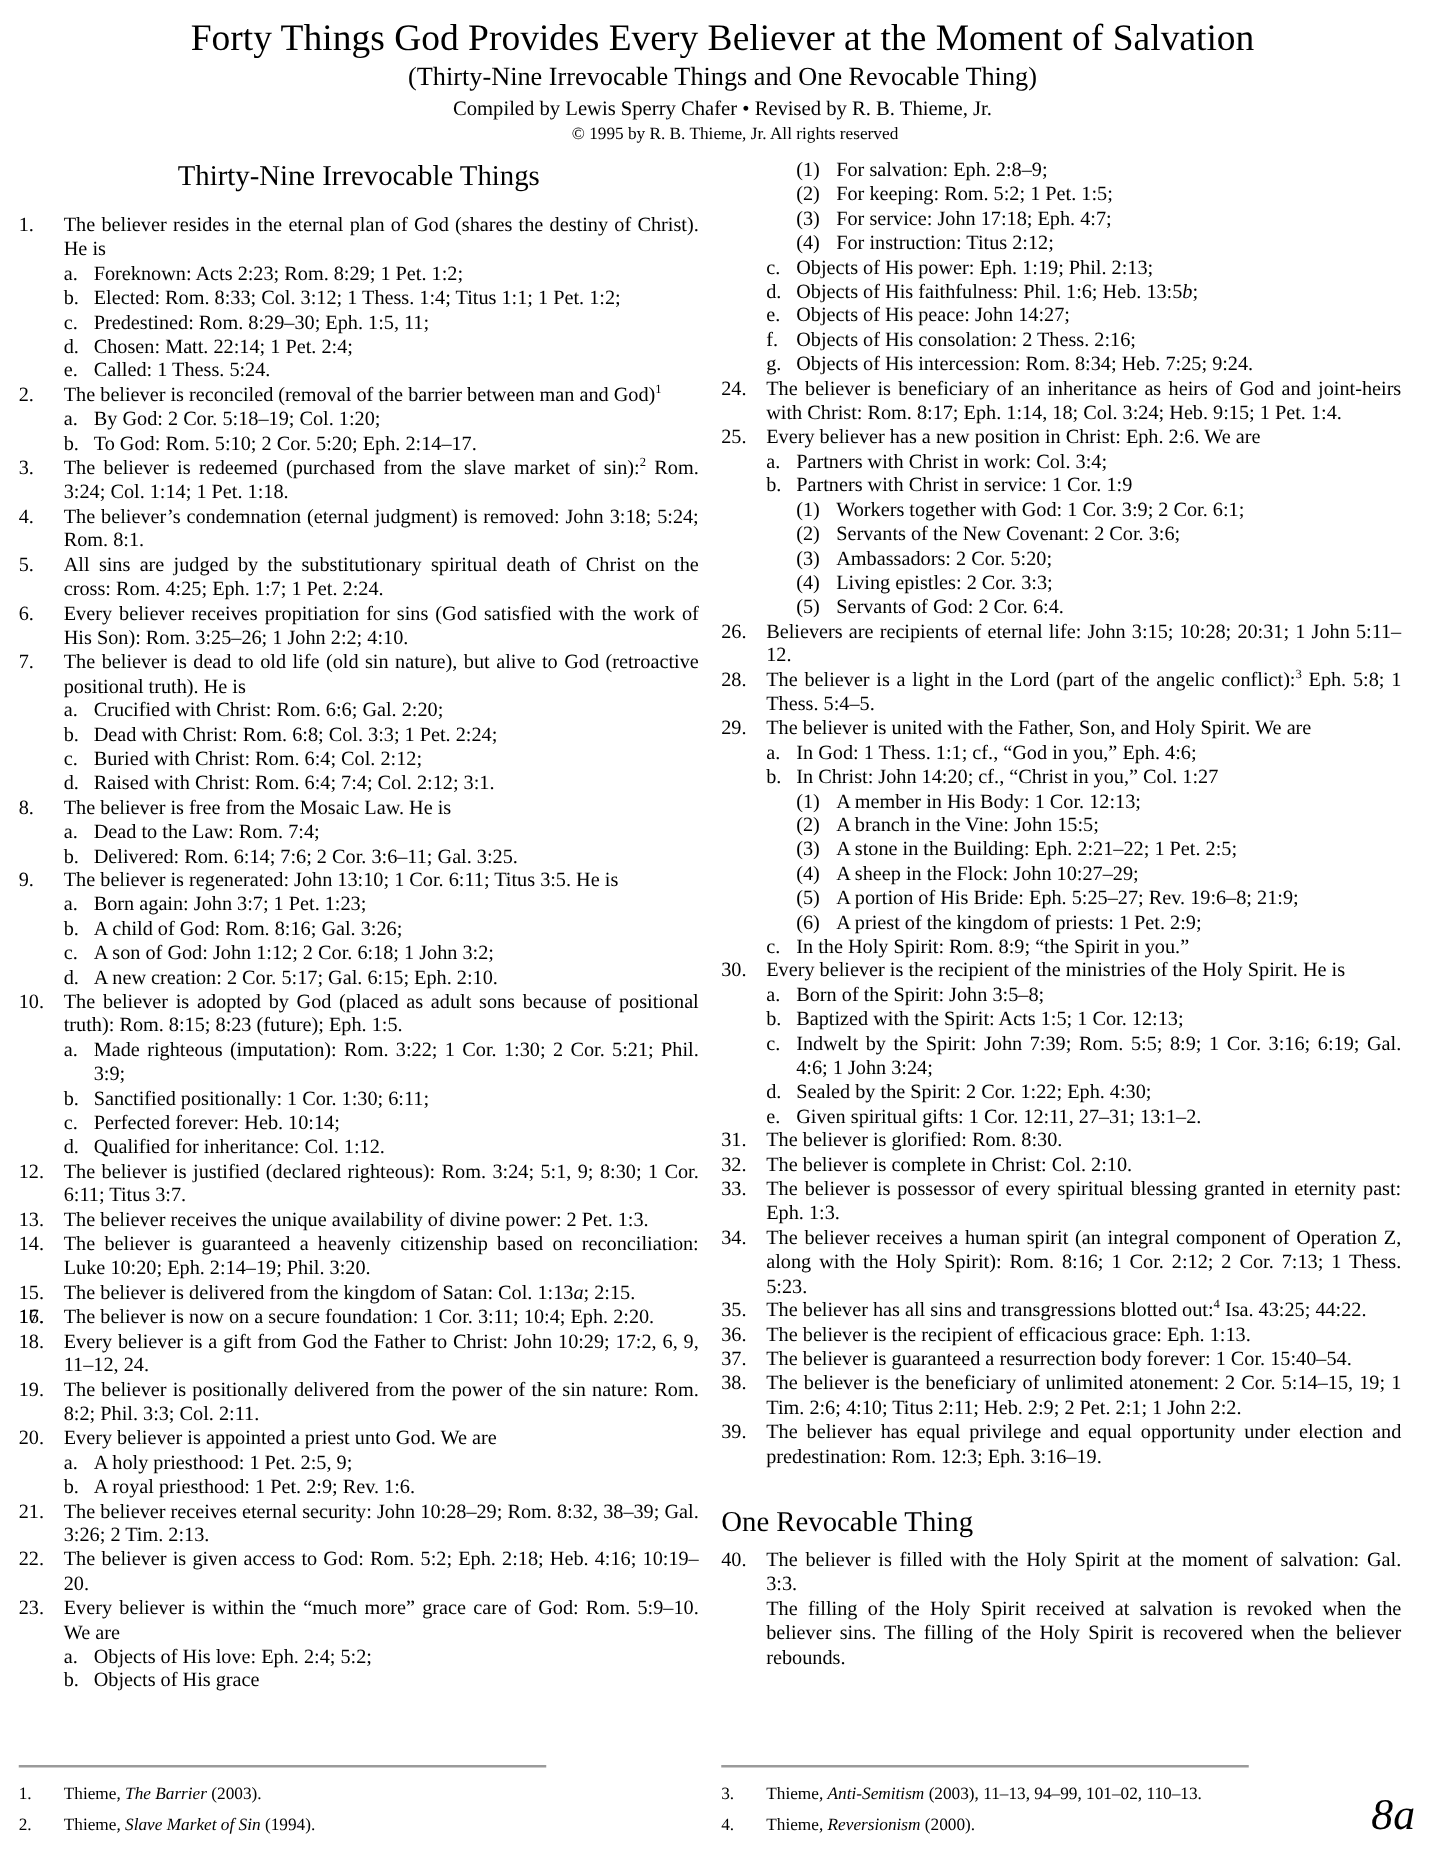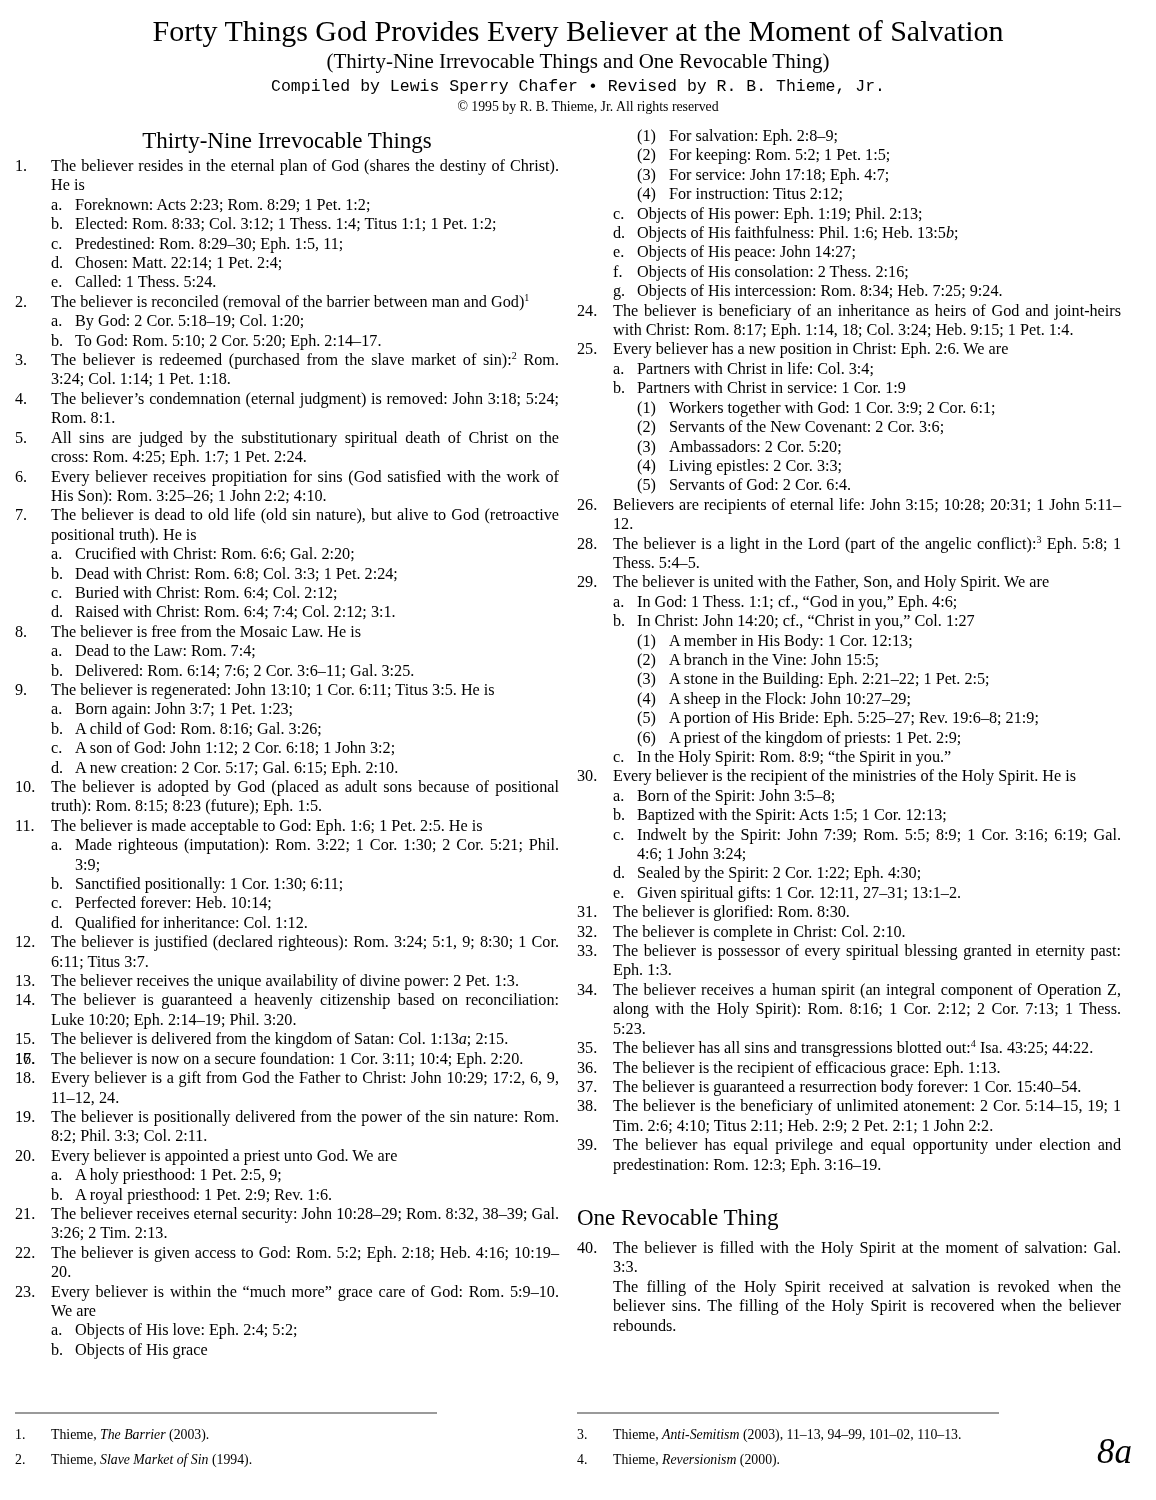--- a/index.html
+++ b/index.html
@@ -8,30 +8,30 @@
     width:1156px; height:1500px;
     background:#ffffff;
     color:#000000;
     font-family:"Liberation Serif", serif;
     overflow:hidden;
   }
   
   .header { position:absolute; top:14px; left:0; width:1156px; text-align:center; }
   .title    { font-size:30px;   line-height:34px; }
   .subtitle { font-size:21px;   line-height:26px; }
-  .byline   { font-size:16.5px; line-height:20px; margin-top:3px;font-family:Liberation Mono, monospace; }
+  .byline   { font-size:16.5px; line-height:20px; margin-top:3px; }
   .copyright{ font-size:13.8px; line-height:17px; margin-top:1px;padding-left:20px; }
 
   
   .columns { position:absolute; top:127px; left:15px; display:flex; gap:18px; }
   .col { width:544px; }
   .col-heading {
     text-align:center;
     font-size:23px; line-height:27px;
-    margin:0 0 3px 0;
+    margin:0 0 17px 0;
   }
   .revocable-heading {
     text-align:left;
     font-size:23px; line-height:27px;
     margin:29px 0 8px 0;
   }
 
   
   .line {
     position:relative;
@@ -106,21 +106,20 @@
           <div class="line lvl2"><span class="marker">d.</span><span class="txt">Raised with Christ: Rom. 6:4; 7:4; Col. 2:12; 3:1.</span></div>
           <div class="line lvl1"><span class="marker">8.</span><span class="txt">The believer is free from the Mosaic Law. He is</span></div>
           <div class="line lvl2"><span class="marker">a.</span><span class="txt">Dead to the Law: Rom. 7:4;</span></div>
           <div class="line lvl2"><span class="marker">b.</span><span class="txt">Delivered: Rom. 6:14; 7:6; 2 Cor. 3:6–11; Gal. 3:25.</span></div>
           <div class="line lvl1"><span class="marker">9.</span><span class="txt">The believer is regenerated: John 13:10; 1 Cor. 6:11; Titus 3:5. He is</span></div>
           <div class="line lvl2"><span class="marker">a.</span><span class="txt">Born again: John 3:7; 1 Pet. 1:23;</span></div>
           <div class="line lvl2"><span class="marker">b.</span><span class="txt">A child of God: Rom. 8:16; Gal. 3:26;</span></div>
           <div class="line lvl2"><span class="marker">c.</span><span class="txt">A son of God: John 1:12; 2 Cor. 6:18; 1 John 3:2;</span></div>
           <div class="line lvl2"><span class="marker">d.</span><span class="txt">A new creation: 2 Cor. 5:17; Gal. 6:15; Eph. 2:10.</span></div>
           <div class="line lvl1"><span class="marker">10.</span><span class="txt">The believer is adopted by God (placed as adult sons because of positional truth): Rom. 8:15; 8:23 (future); Eph. 1:5.</span></div>
-          <div class="line lvl1"><span class="marker">11.</span><span class="txt">The believer is made acceptable to God: Eph. 1:6; 1 Pet. 2:5. He is</span></div>
           <div class="line lvl2"><span class="marker">a.</span><span class="txt">Made righteous (imputation): Rom. 3:22; 1 Cor. 1:30; 2 Cor. 5:21; Phil. 3:9;</span></div>
           <div class="line lvl2"><span class="marker">b.</span><span class="txt">Sanctified positionally: 1 Cor. 1:30; 6:11;</span></div>
           <div class="line lvl2"><span class="marker">c.</span><span class="txt">Perfected forever: Heb. 10:14;</span></div>
           <div class="line lvl2"><span class="marker">d.</span><span class="txt">Qualified for inheritance: Col. 1:12.</span></div>
           <div class="line lvl1"><span class="marker">12.</span><span class="txt">The believer is justified (declared righteous): Rom. 3:24; 5:1, 9; 8:30; 1 Cor. 6:11; Titus 3:7.</span></div>
           <div class="line lvl1"><span class="marker">13.</span><span class="txt">The believer receives the unique availability of divine power: 2 Pet. 1:3.</span></div>
           <div class="line lvl1"><span class="marker">14.</span><span class="txt">The believer is guaranteed a heavenly citizenship based on reconciliation: Luke 10:20; Eph. 2:14–19; Phil. 3:20.</span></div>
           <div class="line lvl1"><span class="marker">15.</span><span class="txt">The believer is delivered from the kingdom of Satan: Col. 1:13<i>a</i>; 2:15.</span></div>
           <div class="line lvl1"><span class="marker">16.</span></div>
           <div class="line lvl1"><span class="marker">17.</span><span class="txt">The believer is now on a secure foundation: 1 Cor. 3:11; 10:4; Eph. 2:20.</span></div>
@@ -143,21 +142,21 @@
           <div class="line lvl3"><span class="marker">(2)</span><span class="txt">For keeping: Rom. 5:2; 1 Pet. 1:5;</span></div>
           <div class="line lvl3"><span class="marker">(3)</span><span class="txt">For service: John 17:18; Eph. 4:7;</span></div>
           <div class="line lvl3"><span class="marker">(4)</span><span class="txt">For instruction: Titus 2:12;</span></div>
           <div class="line lvl2"><span class="marker">c.</span><span class="txt">Objects of His power: Eph. 1:19; Phil. 2:13;</span></div>
           <div class="line lvl2"><span class="marker">d.</span><span class="txt">Objects of His faithfulness: Phil. 1:6; Heb. 13:5<i>b</i>;</span></div>
           <div class="line lvl2"><span class="marker">e.</span><span class="txt">Objects of His peace: John 14:27;</span></div>
           <div class="line lvl2"><span class="marker">f.</span><span class="txt">Objects of His consolation: 2 Thess. 2:16;</span></div>
           <div class="line lvl2"><span class="marker">g.</span><span class="txt">Objects of His intercession: Rom. 8:34; Heb. 7:25; 9:24.</span></div>
           <div class="line lvl1"><span class="marker">24.</span><span class="txt">The believer is beneficiary of an inheritance as heirs of God and joint-heirs with Christ: Rom. 8:17; Eph. 1:14, 18; Col. 3:24; Heb. 9:15; 1 Pet. 1:4.</span></div>
           <div class="line lvl1"><span class="marker">25.</span><span class="txt">Every believer has a new position in Christ: Eph. 2:6. We are</span></div>
-          <div class="line lvl2"><span class="marker">a.</span><span class="txt">Partners with Christ in life: Col. 3:4;</span></div>
+          <div class="line lvl2"><span class="marker">a.</span><span class="txt">Partners with Christ in work: Col. 3:4;</span></div>
           <div class="line lvl2"><span class="marker">b.</span><span class="txt">Partners with Christ in service: 1 Cor. 1:9</span></div>
           <div class="line lvl3"><span class="marker">(1)</span><span class="txt">Workers together with God: 1 Cor. 3:9; 2 Cor. 6:1;</span></div>
           <div class="line lvl3"><span class="marker">(2)</span><span class="txt">Servants of the New Covenant: 2 Cor. 3:6;</span></div>
           <div class="line lvl3"><span class="marker">(3)</span><span class="txt">Ambassadors: 2 Cor. 5:20;</span></div>
           <div class="line lvl3"><span class="marker">(4)</span><span class="txt">Living epistles: 2 Cor. 3:3;</span></div>
           <div class="line lvl3"><span class="marker">(5)</span><span class="txt">Servants of God: 2 Cor. 6:4.</span></div>
           <div class="line lvl1"><span class="marker">26.</span><span class="txt">Believers are recipients of eternal life: John 3:15; 10:28; 20:31; 1 John 5:11–12.</span></div>
           <div class="line lvl1"><span class="marker">28.</span><span class="txt">The believer is a light in the Lord (part of the angelic conflict):<sup>3</sup> Eph. 5:8; 1 Thess. 5:4–5.</span></div>
           <div class="line lvl1"><span class="marker">29.</span><span class="txt">The believer is united with the Father, Son, and Holy Spirit. We are</span></div>
           <div class="line lvl2"><span class="marker">a.</span><span class="txt">In God: 1 Thess. 1:1; cf., “God in you,” Eph. 4:6;</span></div>

